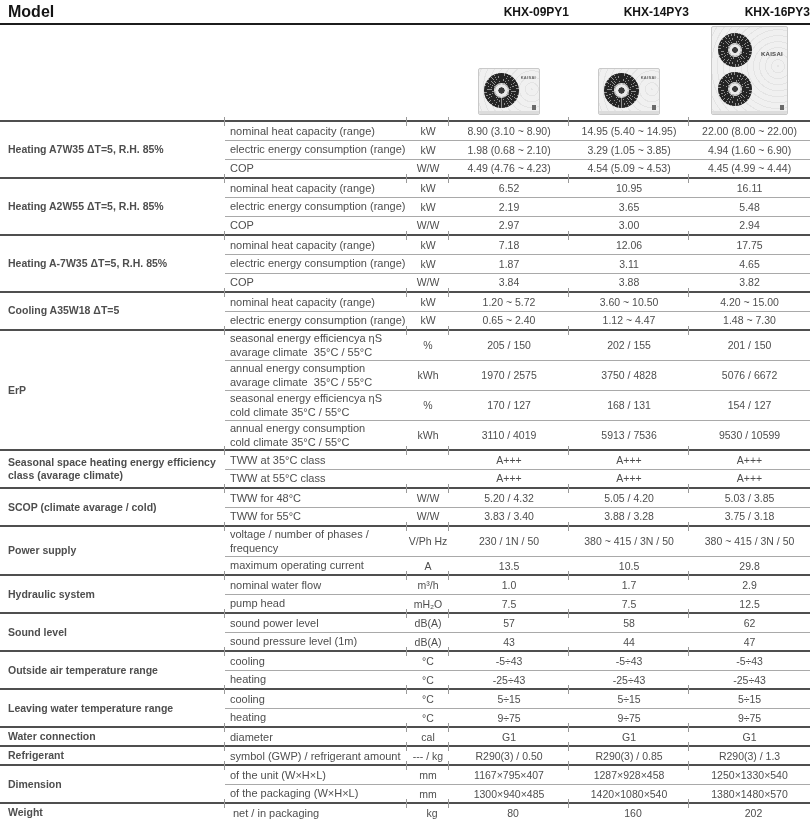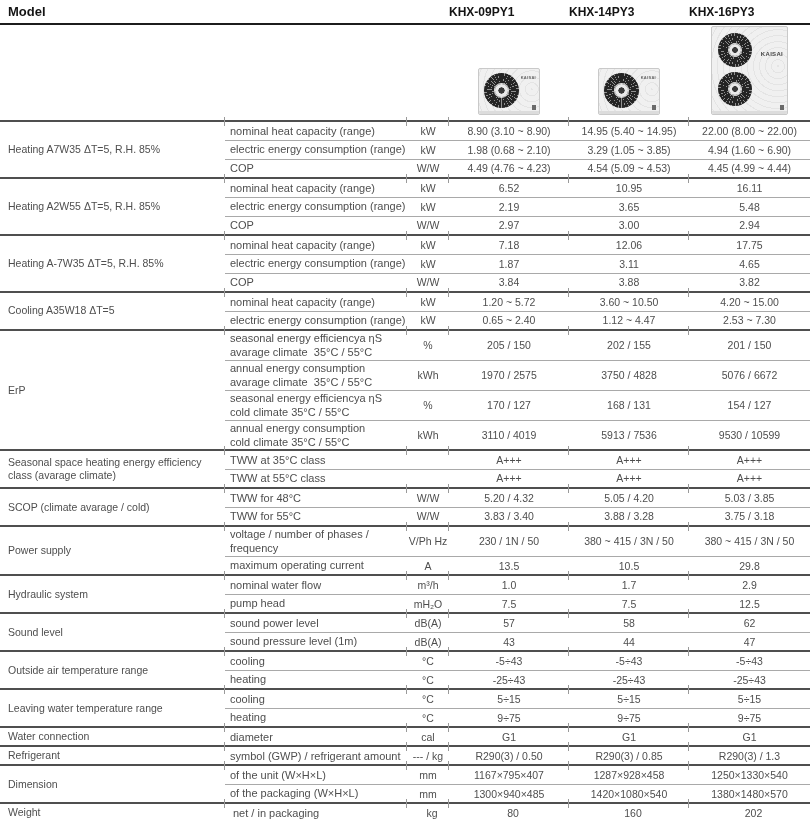--- a/index.html
+++ b/index.html
@@ -10,38 +10,38 @@
   }
   table.spec{
     width:810px;table-layout:fixed;border-collapse:collapse;
     font-size:10.5px;color:#4e4e4e;
   }
   td{padding:0;vertical-align:middle;position:relative;}
 
   
   tr.head-row{height:24px;}
   tr.head-row td{border-bottom:2px solid #1c1c1c;}
-  td.model-label{font-weight:bold;font-size:13px;color:#141414;padding-left:8px;}
-  td.model-name{font-weight:bold;font-size:12px;color:#141414;text-align:left;}
+  td.model-label{font-weight:bold;font-size:16px;color:#141414;padding-left:8px;}
+  td.model-name{font-weight:bold;font-size:12px;color:#141414;text-align:right;}
 
   
   tr.img-row{height:97px;}
   tr.img-row td{vertical-align:bottom;text-align:center;padding-bottom:3px;}
 
   
   tbody tr{height:19px;}
   tbody tr.tall{height:30px;}
   tbody tr.sec-start td{border-top:2px solid #4f4f4f;}
   tbody tr:not(.sec-start) td:not(.group){border-top:1px solid #a9a9a9;}
   tbody tr:last-child td{border-bottom:2px solid #4f4f4f;padding-left:8px;}
   
   tbody tr.sec-start td:not(.group)::before{
     content:"";position:absolute;left:-1px;top:-5px;width:1px;height:9px;background:#9a9a9a;
   }
-  td.group{padding-left:8px;line-height:1.25;}
+  td.group{padding-left:8px;line-height:1.25;font-weight:bold;}
   td.param{padding-left:5px;font-size:11px;line-height:1.3;white-space:pre-wrap;margin-left:12px;}
   td.unit,td.val{text-align:center;}
 
   
   .unit-box{position:relative;display:inline-block;background:#f0f0f0;border:1px solid #c9c9c9;border-radius:2px;}
   .unit-box::before{content:"";position:absolute;inset:0;border-radius:2px;
     background:repeating-radial-gradient(circle at 88% 45%, rgba(0,0,0,0.05) 0 1px, transparent 1px 6px);}
   .unit-s{width:60px;height:45px;}
   .unit-l{width:75px;height:87px;}
   .fan{position:absolute;border-radius:50%;
@@ -178,21 +178,21 @@
         <td class="unit">kW</td>
         <td class="val">1.20 ~ 5.72</td>
         <td class="val">3.60 ~ 10.50</td>
         <td class="val">4.20 ~ 15.00</td>
       </tr>
       <tr class="">
         <td class="param">electric energy consumption (range)</td>
         <td class="unit">kW</td>
         <td class="val">0.65 ~ 2.40</td>
         <td class="val">1.12 ~ 4.47</td>
-        <td class="val">2.53 ~ 7.30</td>
+        <td class="val">1.48 ~ 7.30</td>
       </tr>
       <tr class="sec-start tall">
         <td class="group" rowspan="4">ErP</td>
         <td class="param">seasonal energy efficiencya ηS
 avarage climate  35°C / 55°C</td>
         <td class="unit">%</td>
         <td class="val">205 / 150</td>
         <td class="val">202 / 155</td>
         <td class="val">201 / 150</td>
       </tr>

